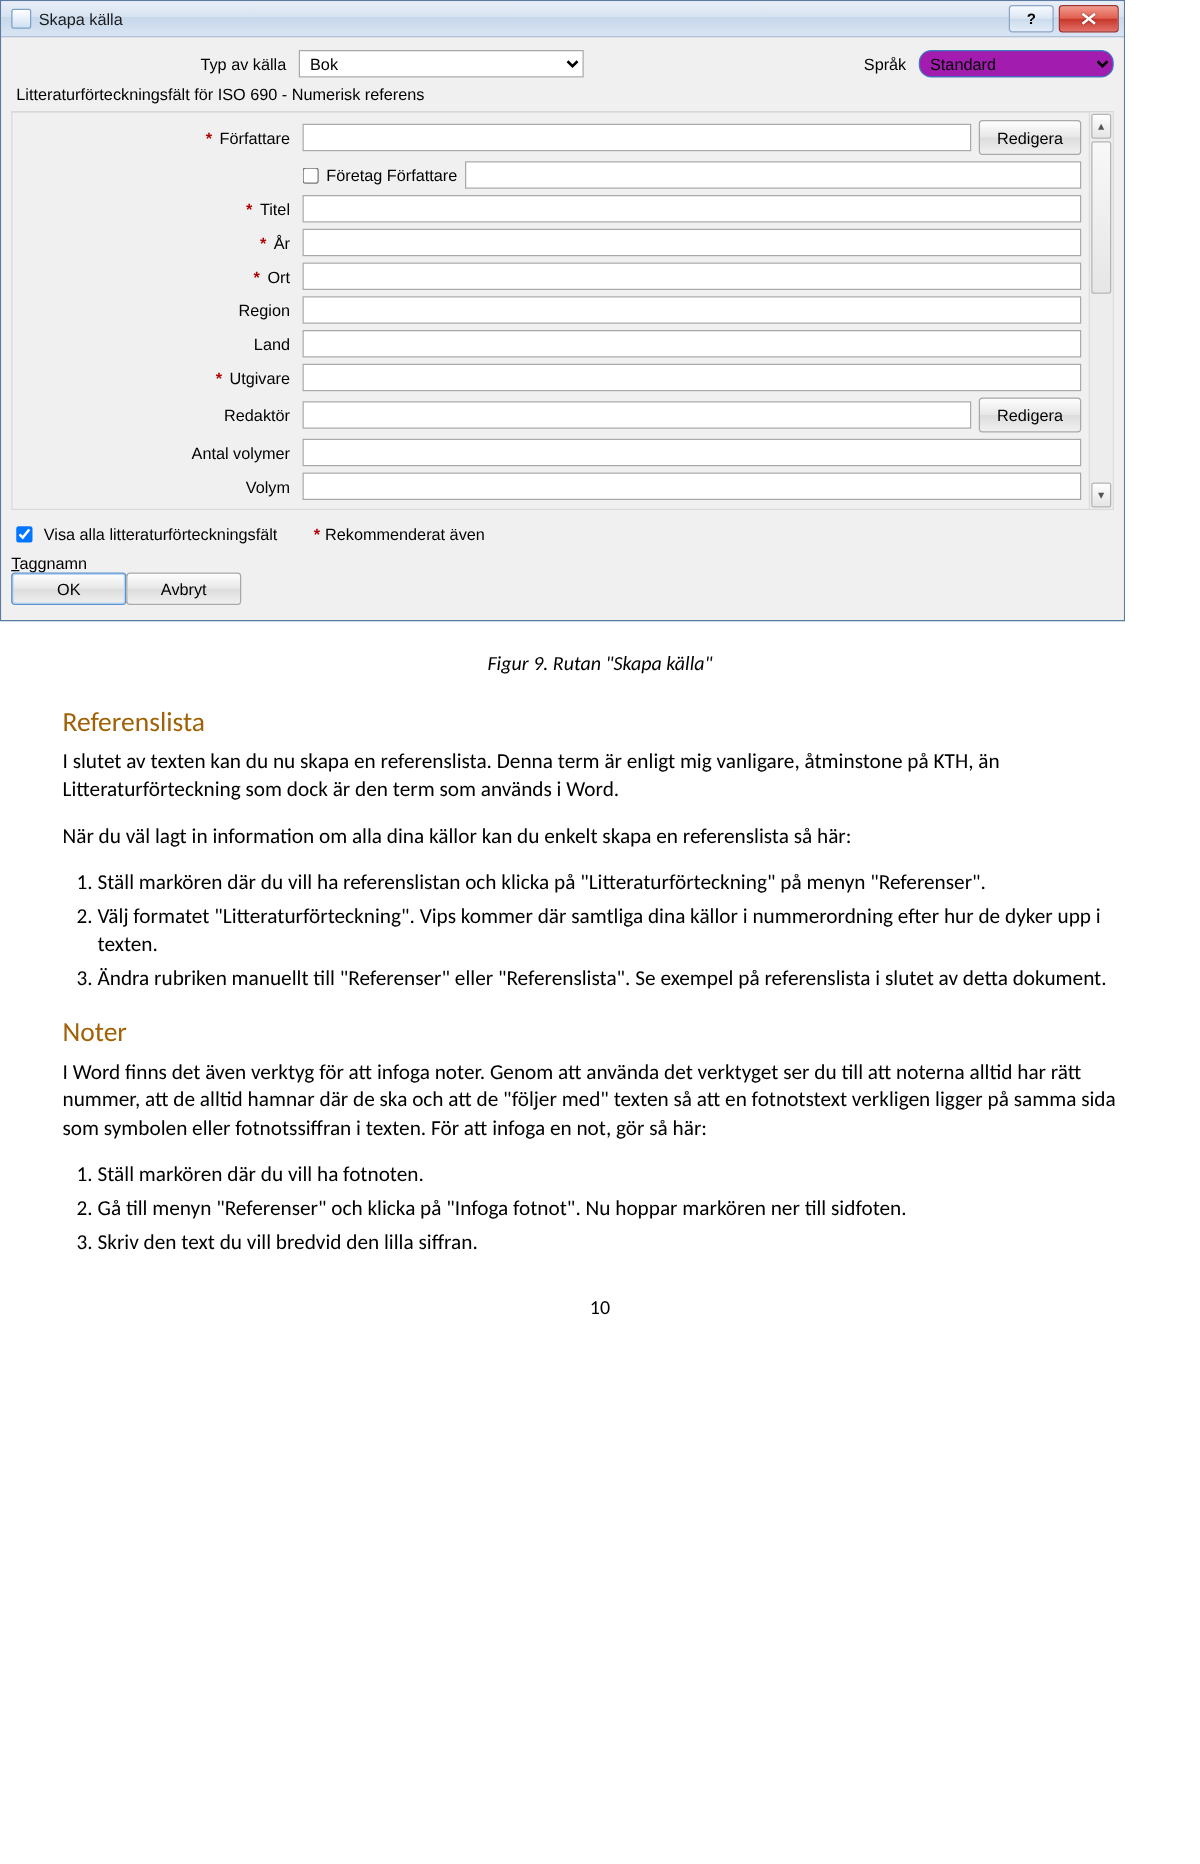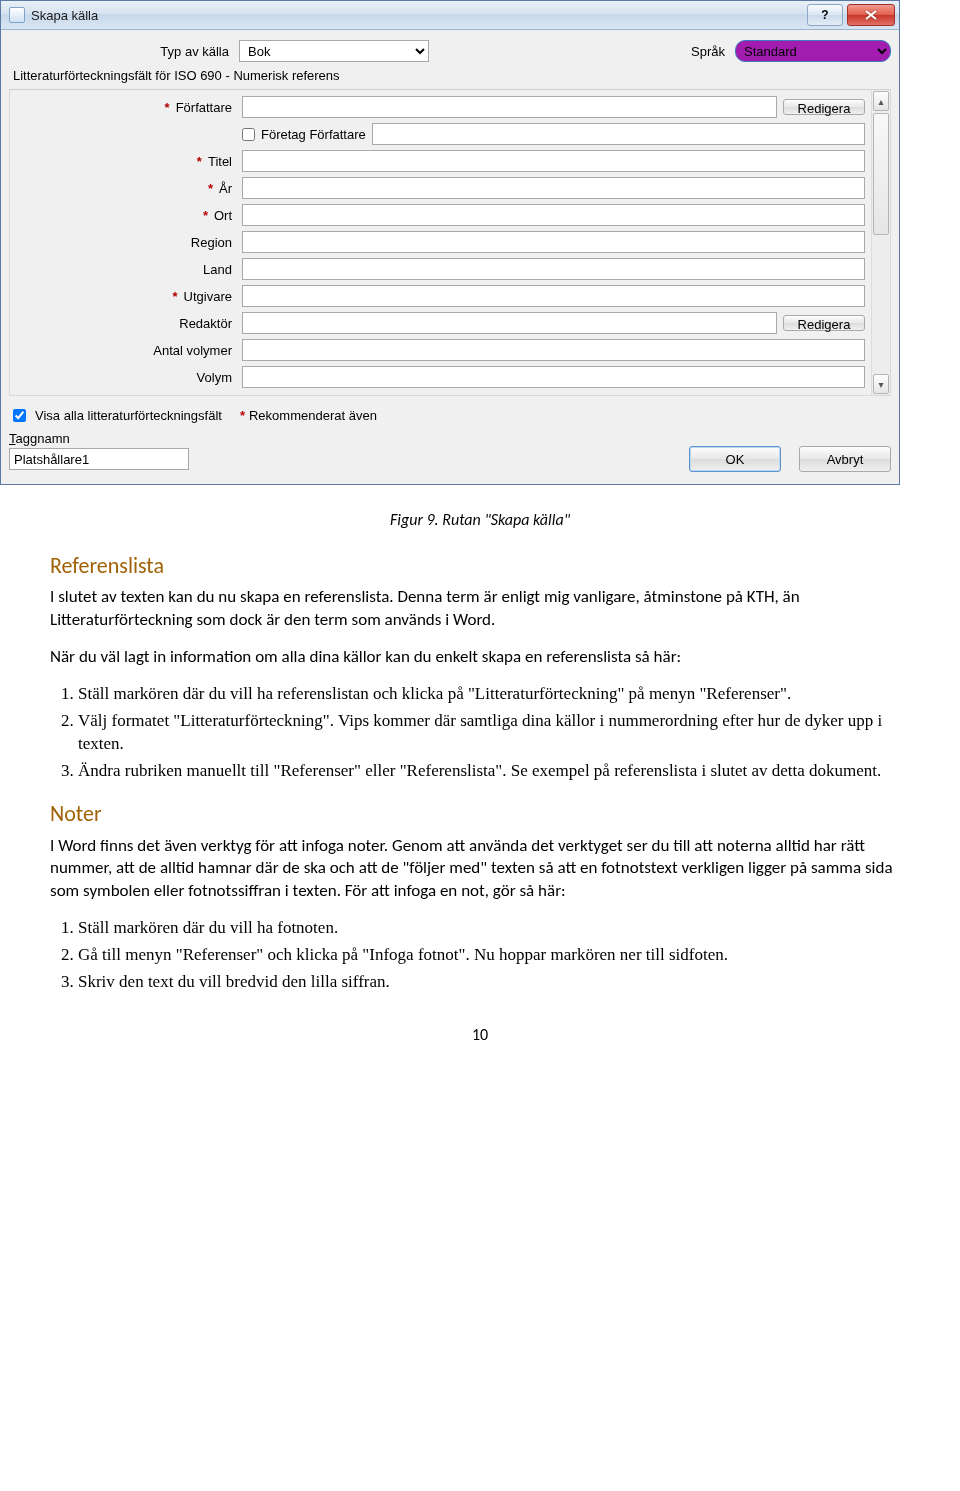--- a/index.html
+++ b/index.html
@@ -78,21 +78,21 @@
   select, input[type="text"] {
     font-family: inherit;
     font-size: 13px;
     border: 1px solid #a9a9a9;
     background: #fff;
     height: 22px;
     box-sizing: border-box;
     padding: 1px 4px;
   }
   .select-top {
-    width: 190px;
+    width: 228px;
   }
   .select-lang {
     width: 156px;
     background: #a21caf;
     border-color:#3a7bbf;
     border-radius:10px;
   }
   .top-row .label-col { flex:0 0 220px; }
   .top-row .spacer { flex:1; }
   .lang-label { margin-right:10px; font-size:13px; }
@@ -137,45 +137,45 @@
   }
   .field-row {
     display: flex;
     align-items: center;
     margin-bottom: 5px;
   }
   .field-row .label-col { flex: 0 0 220px; }
   .field-row input[type="text"] { flex: 1; }
   .edit-btn {
     width: 82px;
-    height: 16px;
+    height: 28px;
     margin-left: 6px;
     border: 1px solid #a9a9a9;
     border-radius: 3px;
     background: linear-gradient(#fefefe,#e7e7e7 49%,#dcdcdc 51%,#f0f0f0);
     font-size: 13px;
   }
   .check-row {
     display: flex; align-items: center;
   }
   .check-row input { margin: 0 6px 0 0; }
   .chk-label { font-size:13px; }
   .company-input { flex:1; margin-left:6px; }
   .bottom-row {
     display: flex; align-items: center; margin-top: 10px;
   }
-  .bottom-row .left { flex:1; display:flex; align-items:center; gap:18px; }
+  .bottom-row .left { flex:1; display:flex; align-items:center; gap:29px; }
   .show-all { display:flex; align-items:center; gap:6px; font-size:13px; }
   .reco { font-size:13px; }
   .reco .req-star { margin-right:4px; }
   .tagname-block { margin-top:6px; }
   .tagname-label { font-size:13px; display:block; margin-bottom:2px; }
   .tagname-label .u { text-decoration: underline; }
   .tagname-input { width: 180px; }
-  .dialog-buttons { display:flex; gap:18px; justify-content:flex-end; margin-top:-24px; }
+  .dialog-buttons { display:flex; gap:0; margin-top:-24px; }
   .dlg-btn {
     width: 92px; height: 26px;
     border:1px solid #a9a9a9;
     border-radius:3px;
     background: linear-gradient(#fefefe,#e7e7e7 49%,#dcdcdc 51%,#f0f0f0);
     font-size:13px;
   }
   .dlg-btn.primary { border-color:#5a93cf; box-shadow: inset 0 0 0 1px #bcd7f3; }
   
   .doc {
@@ -193,21 +193,21 @@
     font-size: 16px;
     margin-bottom: 20px;
   }
   .h2 {
     font-size: 22px;
     color: #a16207;
     font-weight: 400;
     margin: 8px 0 2px 0;
   }
   .p { margin: 6px 0 14px 0; }
-  ol.steps { margin: 8px 0 16px 28px; padding:0;font-family:Liberation Serif, serif; }
+  ol.steps { margin: 8px 0 16px 28px; padding:0; }
   ol.steps li { margin-bottom: 4px; }
   .pagenum { text-align:center; font-size:16px; margin-top:30px; }
 </style>
 </head>
 <body>
 
 <div class="dialog">
   <div class="titlebar">
     <span class="titlebar-icon"></span>
     <span class="titlebar-title">Skapa källa</span>

